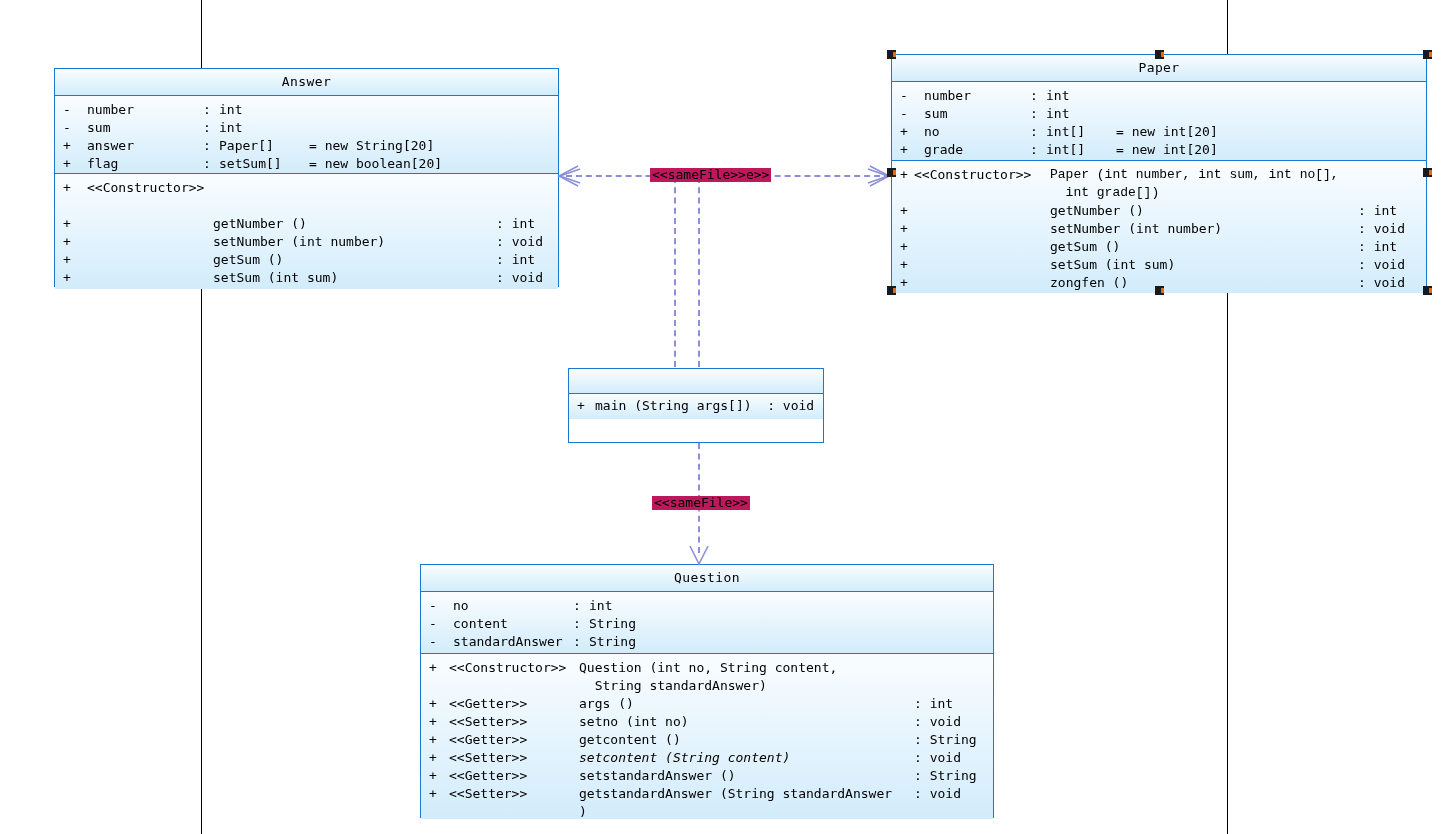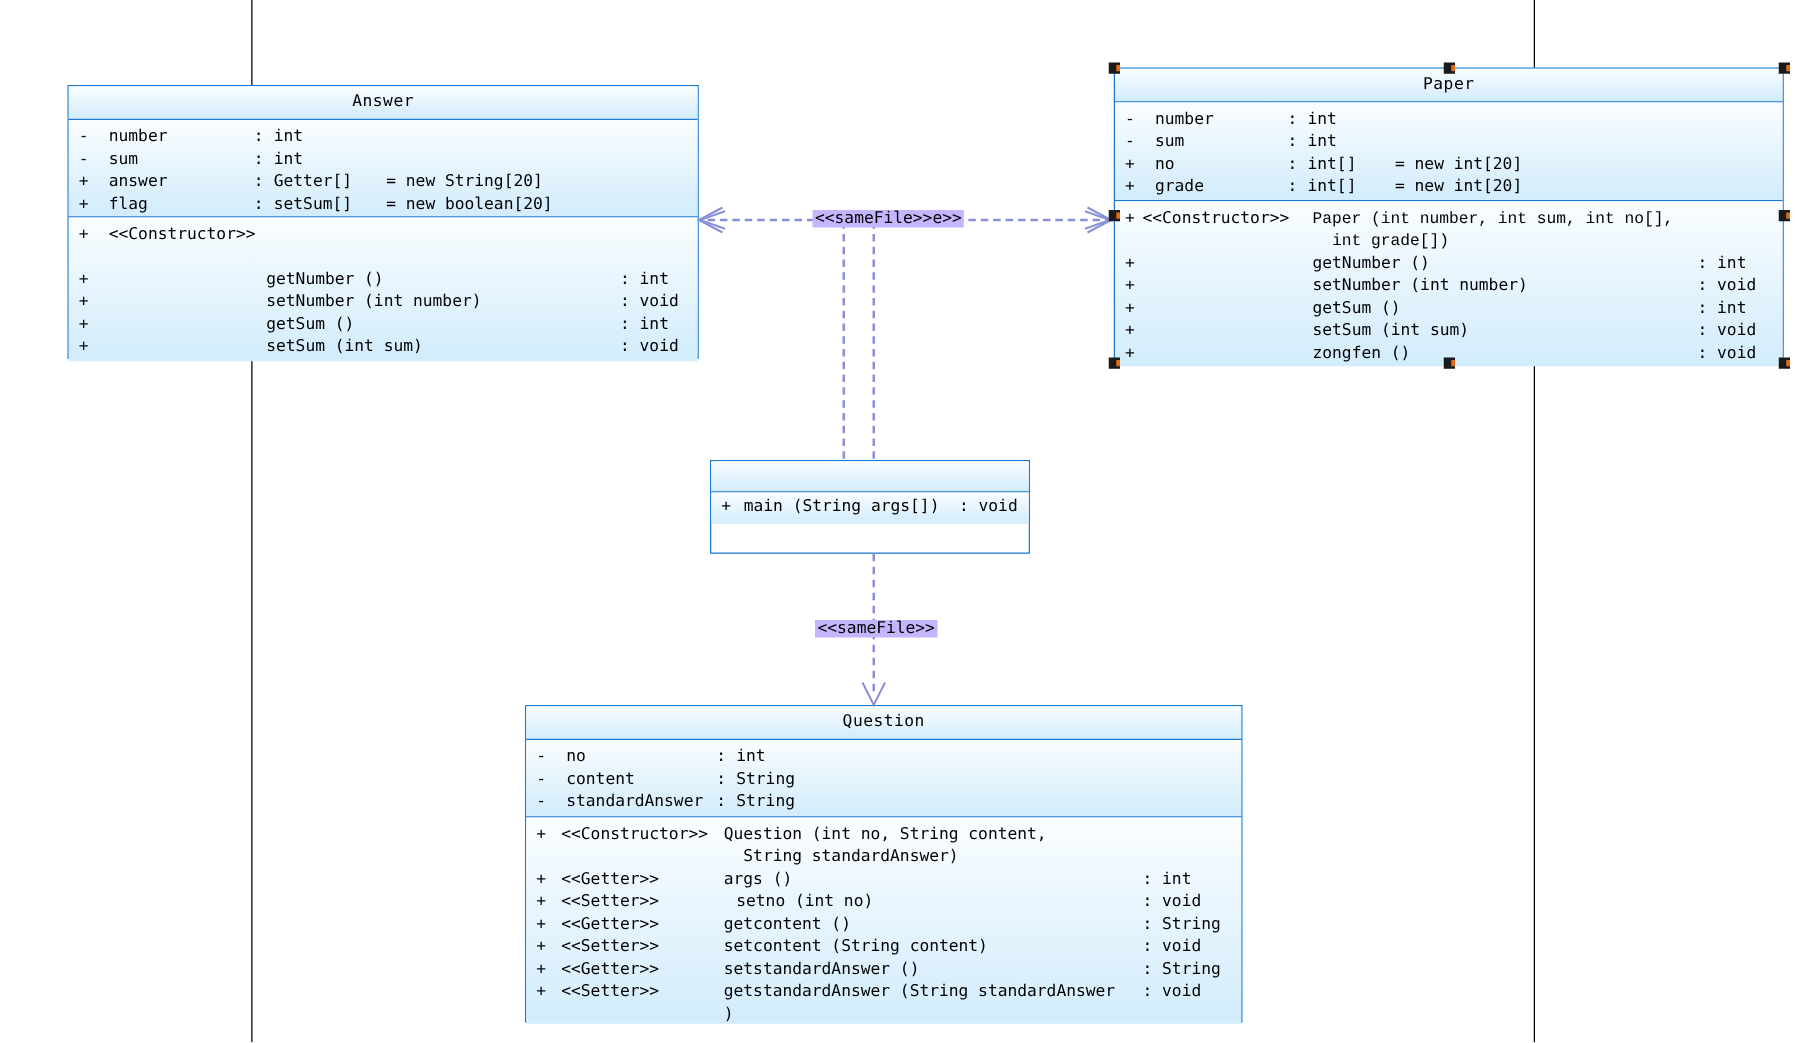--- a/index.html
+++ b/index.html
@@ -115,21 +115,21 @@
     position: absolute;
     width: 0;
     border-left: 2px dashed #8a8fd8;
     z-index: 5;
   }
   .conn-label {
     position: absolute;
     font-size: 13px;
     line-height: 14px;
     color: #000000;
-    background: #c4b5fd;
+    background: #be185d;
     white-space: nowrap;
     z-index: 10;
     padding: 0 2px;
   }
   .arrow {
     position: absolute;
     z-index: 8;
   }
   .arrow svg { display: block; overflow: visible; }
 </style>
@@ -183,21 +183,21 @@
         <span class="cell-vis">-</span>
         <span class="cell-body" style="left:32px;">sum</span>
         <span class="cell-body" style="left:148px;">:</span>
         <span class="cell-body" style="left:164px;">int</span>
         <span class="cell-body" style="left:254px;"></span>
       </div>
       <div class="uml-row">
         <span class="cell-vis">+</span>
         <span class="cell-body" style="left:32px;">answer</span>
         <span class="cell-body" style="left:148px;">:</span>
-        <span class="cell-body" style="left:164px;">Getter[]</span>
+        <span class="cell-body" style="left:164px;">Paper[]</span>
         <span class="cell-body" style="left:254px;">= new String[20]</span>
       </div>
       <div class="uml-row">
         <span class="cell-vis">+</span>
         <span class="cell-body" style="left:32px;">flag</span>
         <span class="cell-body" style="left:148px;">:</span>
         <span class="cell-body" style="left:164px;">setSum[]</span>
         <span class="cell-body" style="left:254px;">= new boolean[20]</span>
       </div>
     </div>
@@ -362,33 +362,33 @@
       </div>
       <div class="uml-row">
         <span class="cell-vis">+</span>
         <span class="cell-stereo" style="left:28px;">&lt;&lt;Getter&gt;&gt;</span>
         <span class="cell-body" style="left:158px;">args ()</span>
         <span class="cell-ret" style="left:493px;">: int</span>
       </div>
       <div class="uml-row">
         <span class="cell-vis">+</span>
         <span class="cell-stereo" style="left:28px;">&lt;&lt;Setter&gt;&gt;</span>
-        <span class="cell-body" style="left:158px;margin-left:10px;">setno (int no)</span>
+        <span class="cell-body" style="left:158px;">setno (int no)</span>
         <span class="cell-ret" style="left:493px;">: void</span>
       </div>
       <div class="uml-row">
         <span class="cell-vis">+</span>
         <span class="cell-stereo" style="left:28px;">&lt;&lt;Getter&gt;&gt;</span>
         <span class="cell-body" style="left:158px;">getcontent ()</span>
         <span class="cell-ret" style="left:493px;">: String</span>
       </div>
       <div class="uml-row">
         <span class="cell-vis">+</span>
         <span class="cell-stereo" style="left:28px;">&lt;&lt;Setter&gt;&gt;</span>
-        <span class="cell-body" style="left:158px;">setcontent (String content)</span>
+        <span class="cell-body" style="left:158px;font-style:italic;">setcontent (String content)</span>
         <span class="cell-ret" style="left:493px;">: void</span>
       </div>
       <div class="uml-row">
         <span class="cell-vis">+</span>
         <span class="cell-stereo" style="left:28px;">&lt;&lt;Getter&gt;&gt;</span>
         <span class="cell-body" style="left:158px;">setstandardAnswer ()</span>
         <span class="cell-ret" style="left:493px;">: String</span>
       </div>
       <div class="uml-row tall">
         <span class="cell-vis">+</span>

